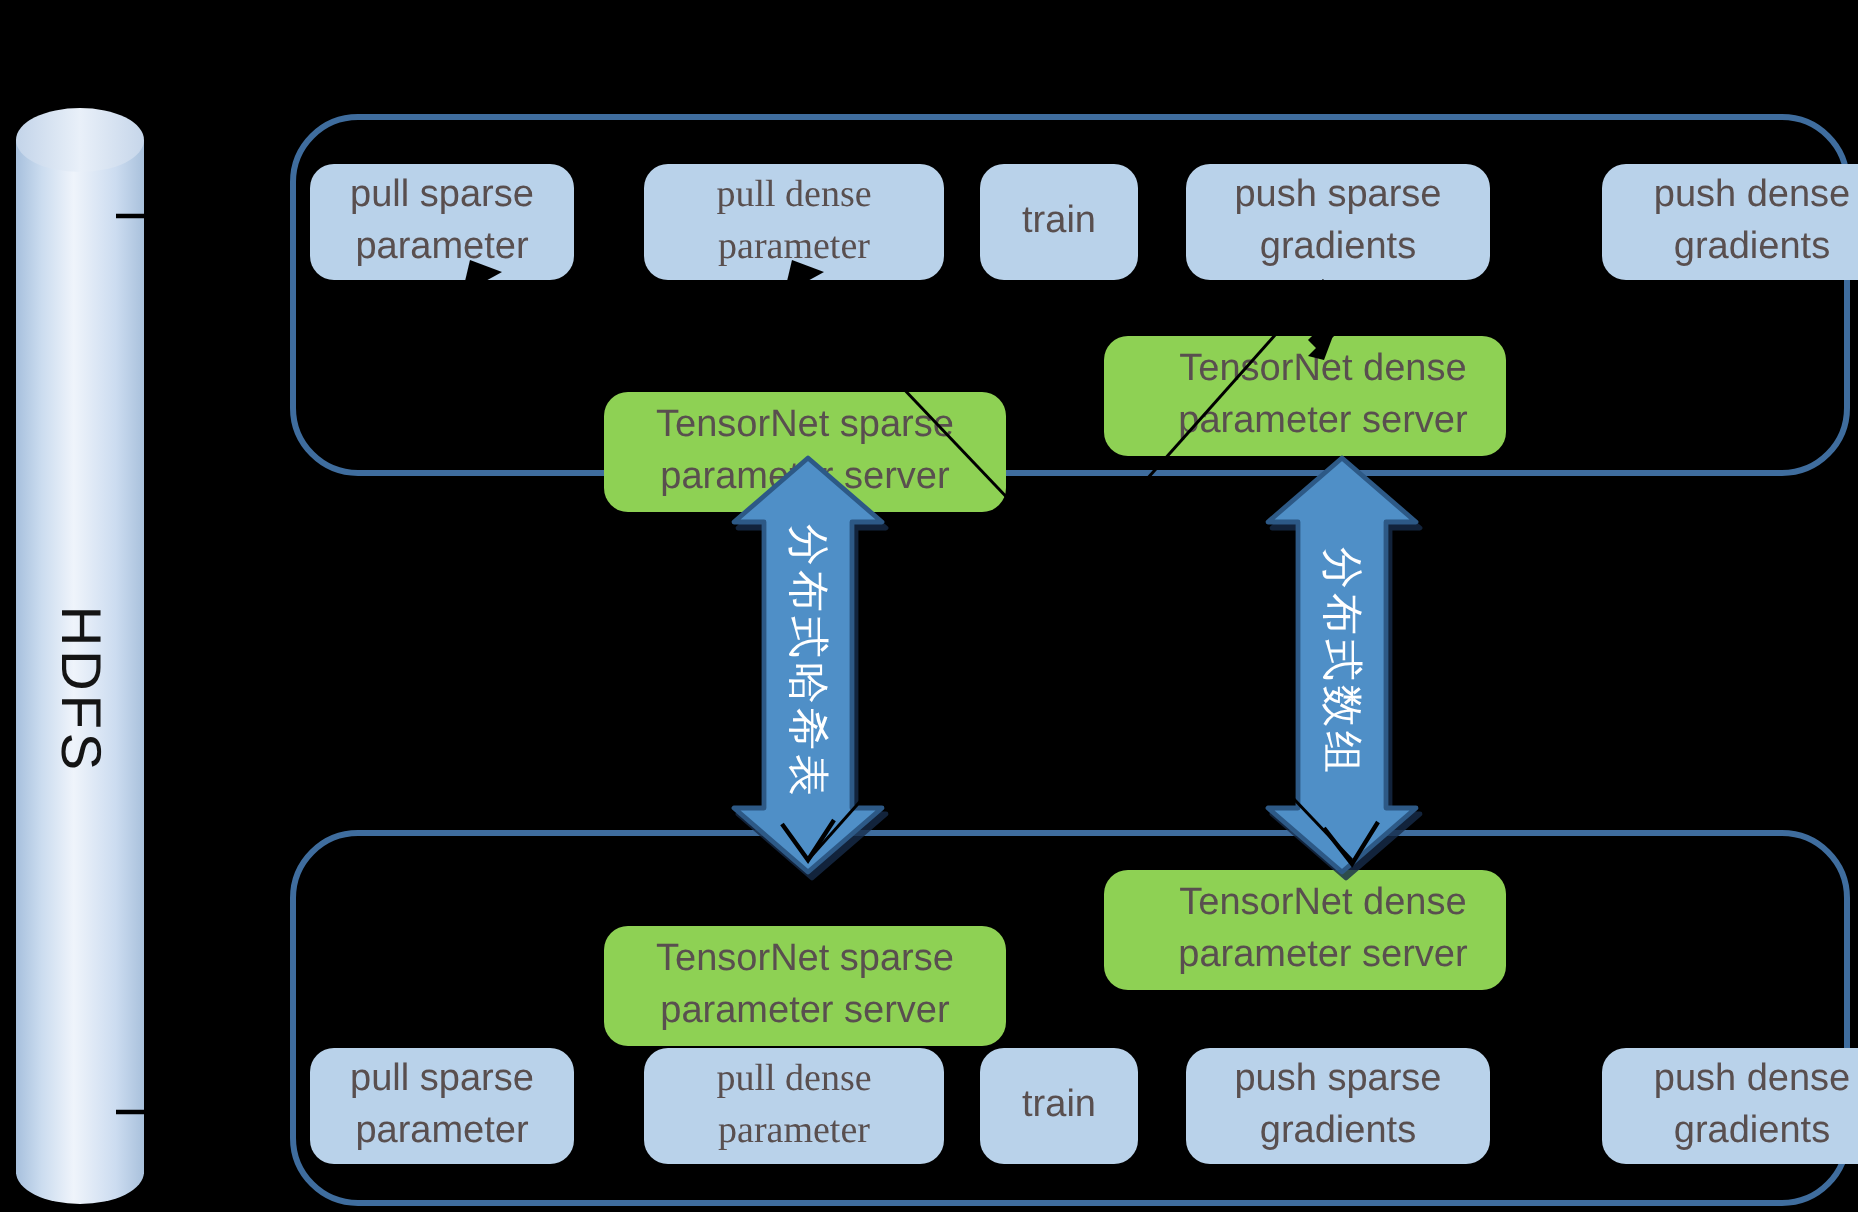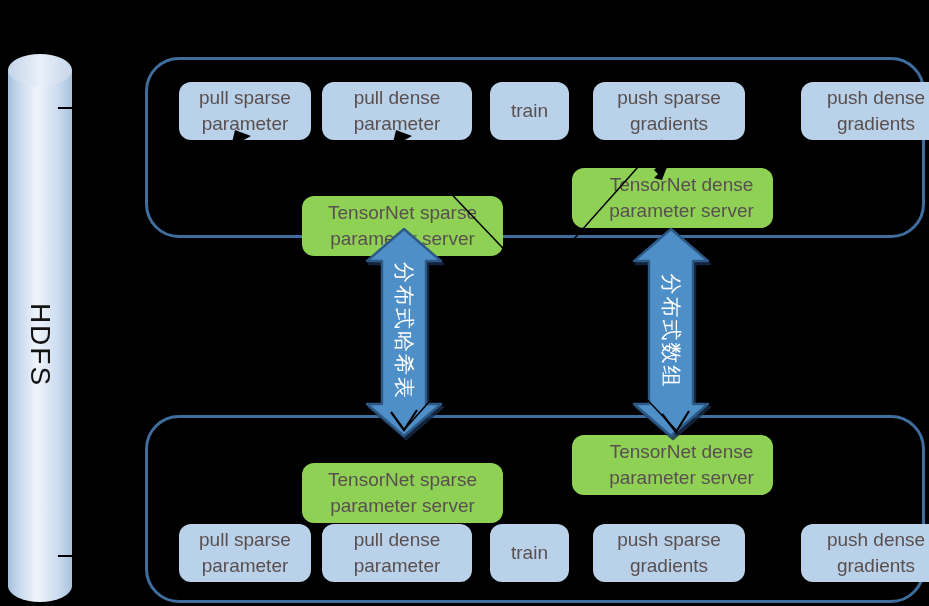--- a/index.html
+++ b/index.html
@@ -18,29 +18,29 @@
   .box{
     position:absolute;z-index:3;display:flex;align-items:center;justify-content:center;
     text-align:center;border-radius:12px;color:#594f4f;font-size:19px;line-height:26px;
     padding:2px 6px;box-sizing:border-box;
   }
   .task{background:#b9d2ea;height:58px;}
   .server{background:#8ed154;height:60px;width:201px;}
   
   .row-top{top:82px;}
   .row-bottom{top:524px;}
-  .t1{left:155px;width:132px;margin-left:24px;}
-  .t2{left:322px;width:150px;}
+  .t1{left:155px;width:132px;}
+  .t2{left:322px;width:150px;font-family:Liberation Serif, serif;}
   .t3{left:490px;width:79px;}
   .t4{left:593px;width:152px;}
   .t5{left:801px;width:150px;}
   .srv-top{top:168px;}
   .srv-bottom{top:435px;}
   .srv-sparse{left:302px;margin-top:28px;}
-  .srv-dense{left:572px;padding-left:24px;}
+  .srv-dense{left:552px;padding-left:24px;}
   
   .link-arrow{
     position:absolute;z-index:4;width:78px;height:212px;top:226px;
     filter:drop-shadow(2px 3px 0 rgba(22,44,74,0.8));
   }
   #arrow-hash{left:365px;}
   #arrow-array{left:632px;}
   .link-label{
     position:absolute;z-index:4;top:331px;width:220px;text-align:center;
     color:#fff;font-size:21px;letter-spacing:2px;white-space:nowrap;

